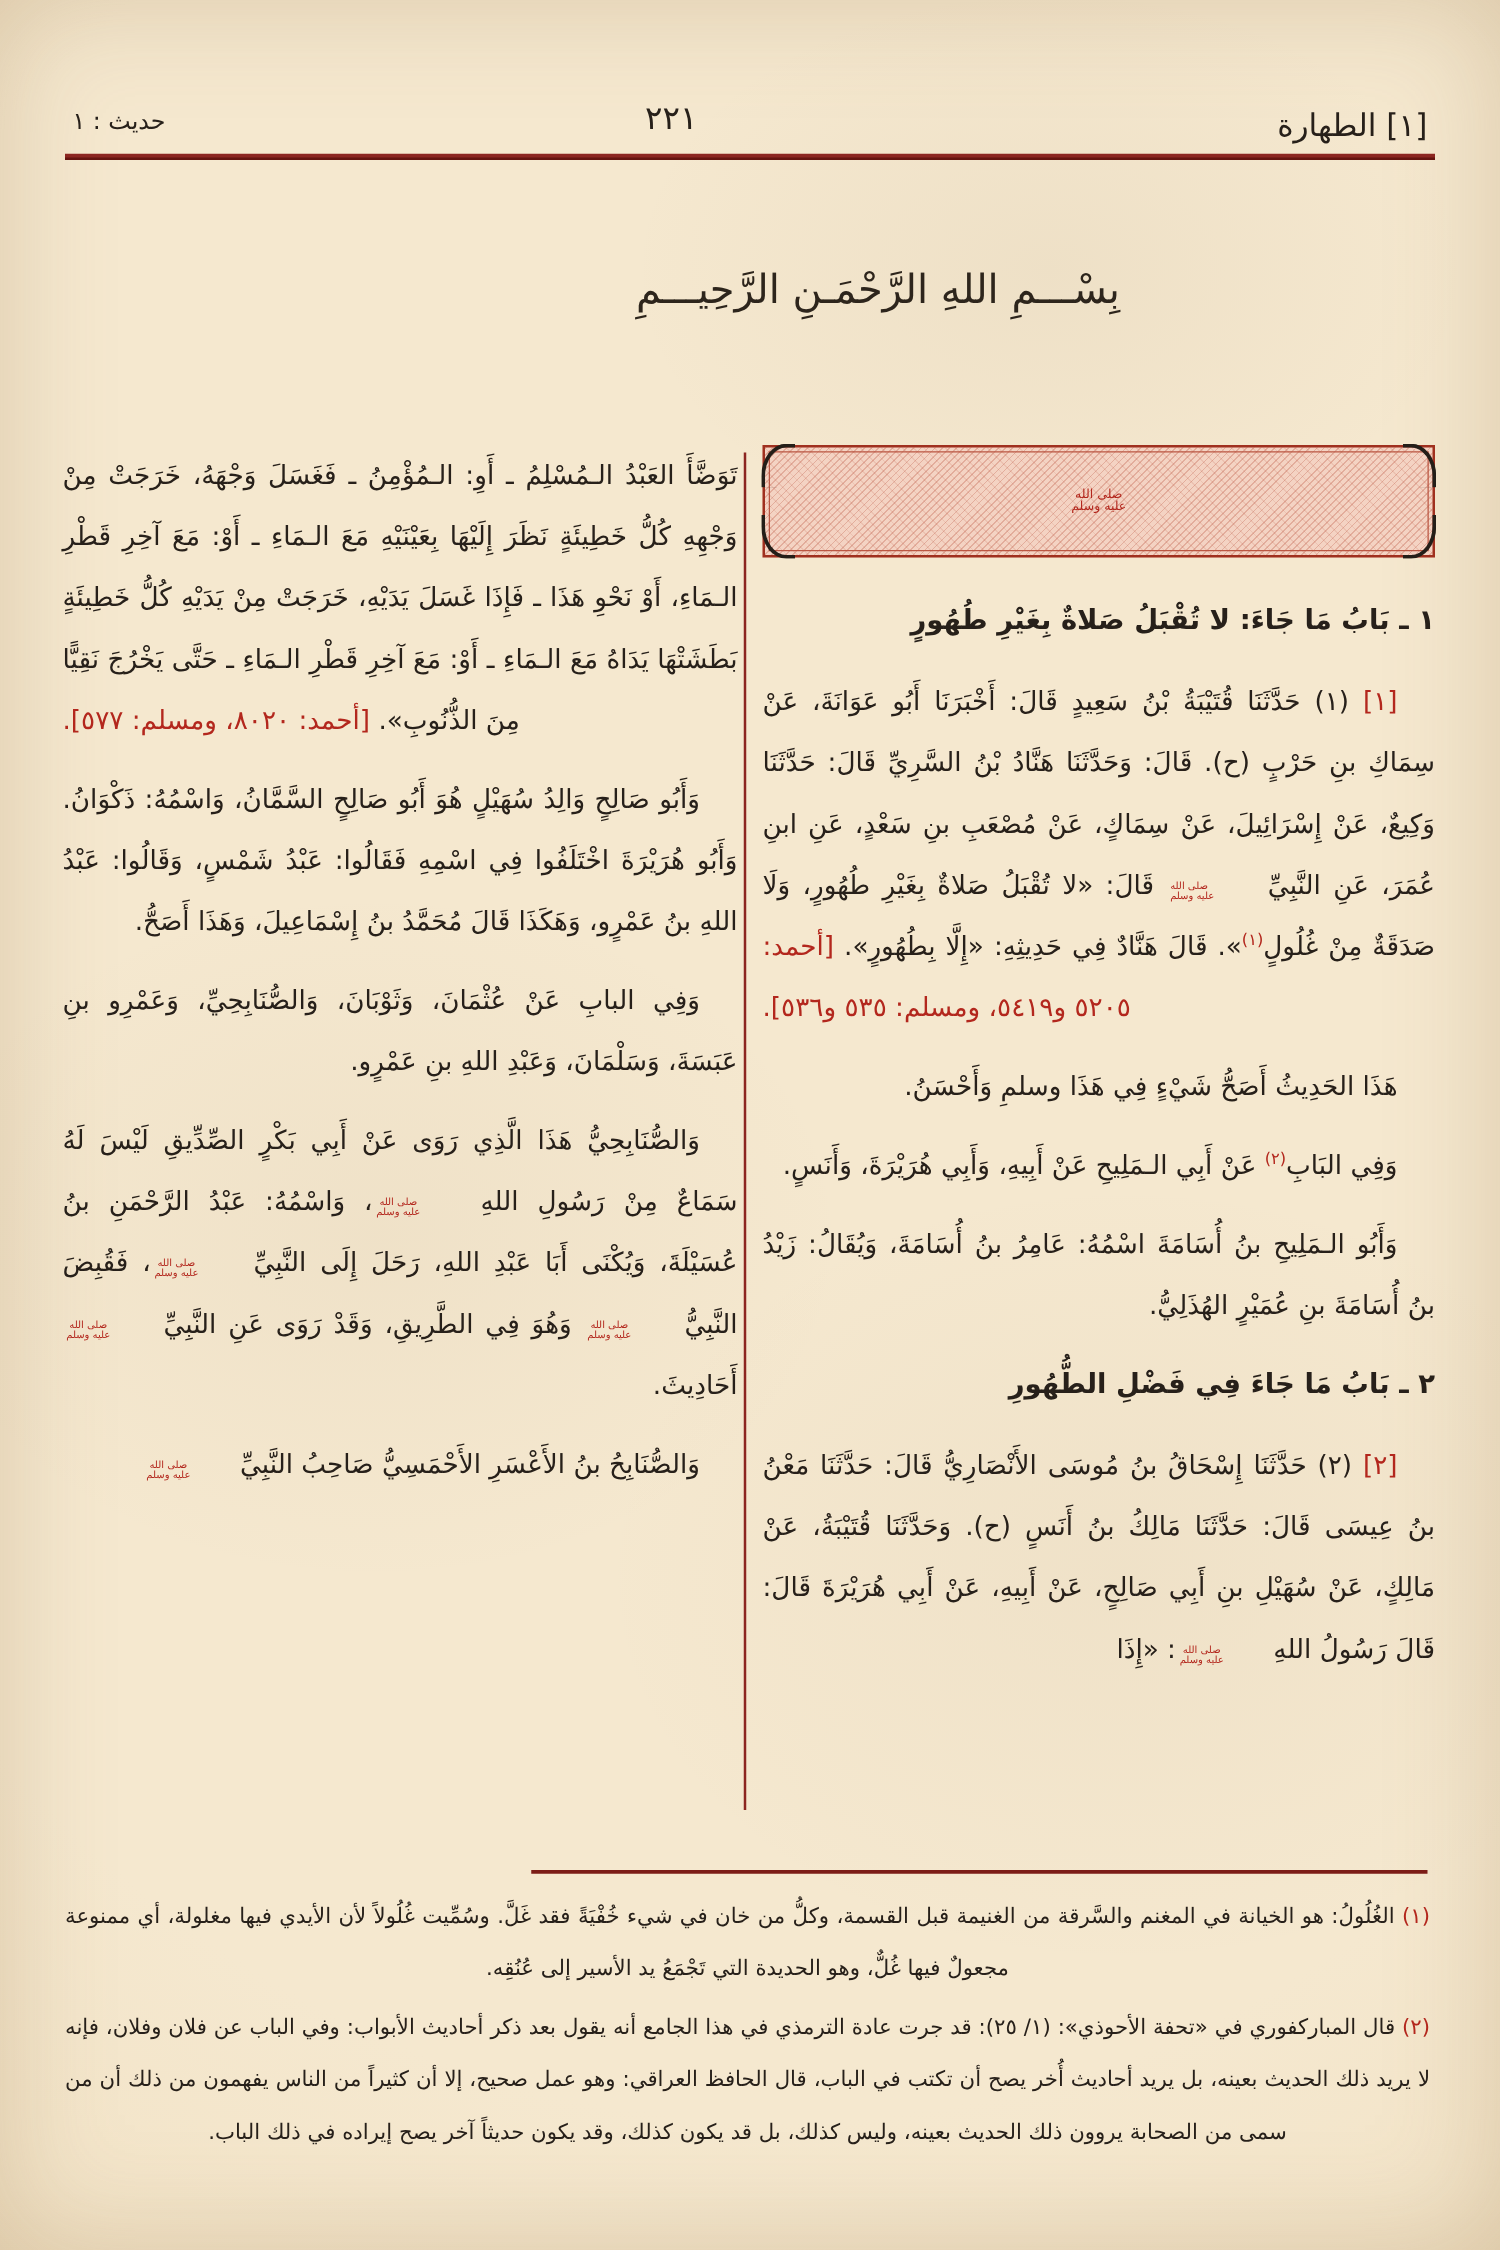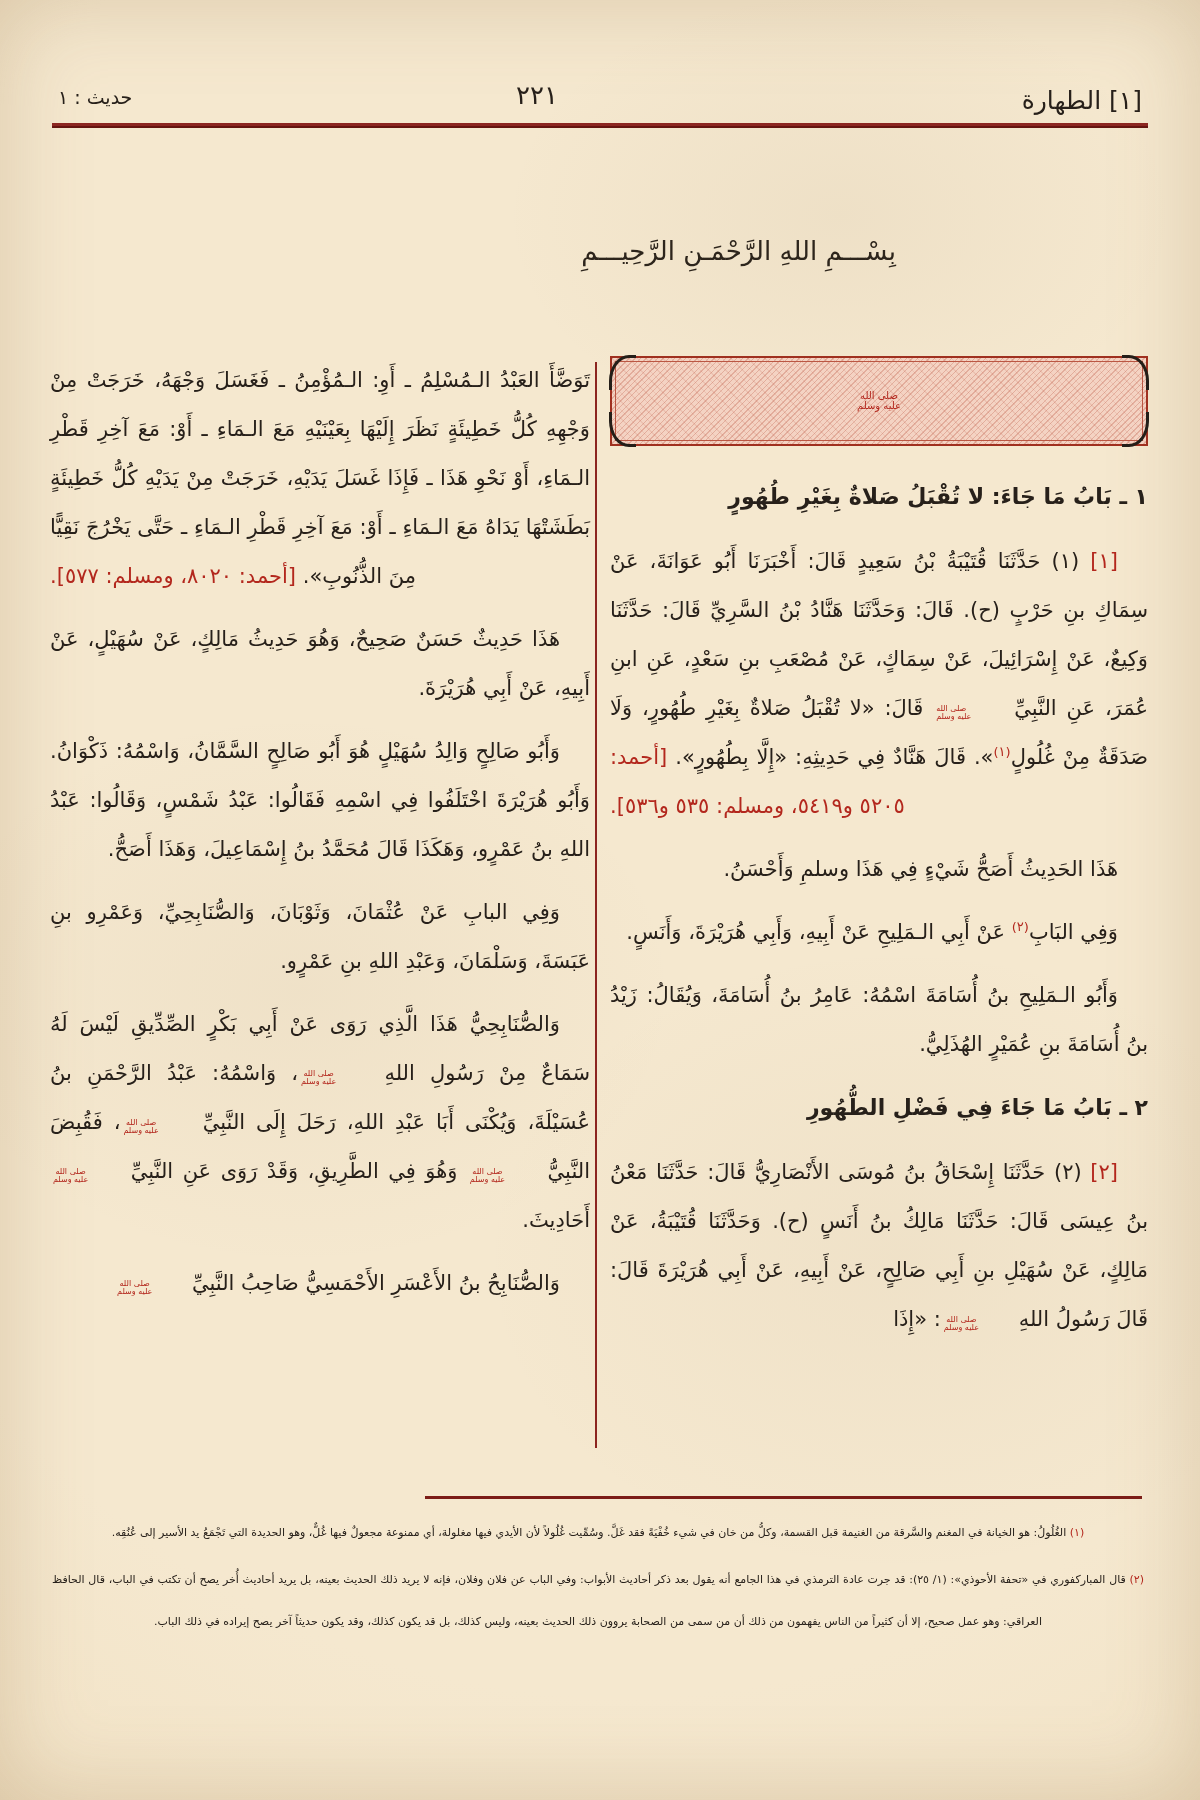--- a/index.html
+++ b/index.html
@@ -26,22 +26,22 @@
 
   
   .hdr-right{position:absolute;top:86px;right:58px;font-size:25px;direction:rtl;}
   .hdr-num{position:absolute;top:80px;left:452px;width:170px;text-align:center;
            font-size:26px;font-weight:normal;letter-spacing:1px;}
   .hdr-left{position:absolute;top:86px;left:58px;font-size:19px;direction:rtl;}
   .hdr-rule{position:absolute;top:123px;left:52px;width:1096px;height:3px;
             background:#8c2621;border-bottom:2px solid #651410;}
 
   
-  .bismillah{position:absolute;top:236px;left:636px;width:260px;text-align:right;
-             font-size:26px;color:#2d251c;direction:rtl;white-space:nowrap;}
+  .bismillah{position:absolute;top:212px;left:636px;width:260px;text-align:right;
+             font-size:32px;color:#2d251c;direction:rtl;white-space:nowrap;}
 
   
   .divider{position:absolute;left:595px;top:362px;width:2px;height:1086px;background:#8c2520;}
   .col{position:absolute;direction:rtl;font-size:21px;line-height:49px;}
   .col-right{left:610px;top:352px;width:538px;}
   .col-left{left:50px;top:356px;width:540px;}
   .col p.para{margin:0 0 14px;text-align:justify;}
   .indent{text-indent:30px;}
   .last-left{text-align-last:left;}
   .red{color:#b3271d;}
@@ -67,21 +67,21 @@
 
   
   .saw{display:inline-block;color:#b3271d;font-size:8px;line-height:8.5px;
        text-align:center;vertical-align:-4px;margin:0 3px;font-weight:normal;}
   .saw i{display:block;font-style:normal;white-space:nowrap;}
   .banner .saw{font-size:10px;line-height:10.5px;vertical-align:-6px;}
 
   
   .fn-rule{position:absolute;top:1496px;left:425px;width:717px;height:3px;background:#7c1d17;}
   .footnotes{position:absolute;left:52px;top:1512px;width:1092px;direction:rtl;
-             font-size:11px;line-height:42px;}
+             font-size:17px;line-height:42px;}
   .footnotes p.fn{margin:0 0 5px;text-align:justify;text-align-last:center;}
 </style>
 </head>
 <body>
 
 <div class="page">
 
   <div class="hdr-right">[١] الطهارة</div>
   <div class="hdr-num">٢٢١</div>
   <div class="hdr-left">حديث : ١</div>
@@ -115,21 +115,20 @@
 
     <p class="para indent"><span>وَأَبُو الـمَلِيحِ بنُ أُسَامَةَ اسْمُهُ: عَامِرُ بنُ أُسَامَةَ، وَيُقَالُ: زَيْدُ بنُ أُسَامَةَ بنِ عُمَيْرٍ الهُذَلِيُّ.</span></p>
 
     <div class="bab">٢ ـ بَابُ مَا جَاءَ فِي فَضْلِ الطُّهُورِ</div>
 
     <p class="para indent" style="margin-bottom:0;"><span class="red">[٢] </span><span>(٢) حَدَّثَنَا إِسْحَاقُ بنُ مُوسَى الأَنْصَارِيُّ قَالَ: حَدَّثَنَا مَعْنُ بنُ عِيسَى قَالَ: حَدَّثَنَا مَالِكُ بنُ أَنَسٍ (ح). وَحَدَّثَنَا قُتَيْبَةُ، عَنْ مَالِكٍ، عَنْ سُهَيْلِ بنِ أَبِي صَالِحٍ، عَنْ أَبِيهِ، عَنْ أَبِي هُرَيْرَةَ قَالَ: قَالَ رَسُولُ اللهِ </span><span class="saw"><i>صلى الله</i><i>عليه وسلم</i></span><span>: «إِذَا</span></p>
   </div>
 
   <div class="col col-left" lang="ar">
     <p class="para last-left"><span>تَوَضَّأَ العَبْدُ الـمُسْلِمُ ـ أَوِ: الـمُؤْمِنُ ـ فَغَسَلَ وَجْهَهُ، خَرَجَتْ مِنْ وَجْهِهِ كُلُّ خَطِيئَةٍ نَظَرَ إِلَيْهَا بِعَيْنَيْهِ مَعَ الـمَاءِ ـ أَوْ: مَعَ آخِرِ قَطْرِ الـمَاءِ، أَوْ نَحْوِ هَذَا ـ فَإِذَا غَسَلَ يَدَيْهِ، خَرَجَتْ مِنْ يَدَيْهِ كُلُّ خَطِيئَةٍ بَطَشَتْهَا يَدَاهُ مَعَ الـمَاءِ ـ أَوْ: مَعَ آخِرِ قَطْرِ الـمَاءِ ـ حَتَّى يَخْرُجَ نَقِيًّا مِنَ الذُّنُوبِ». </span><span class="red">[أحمد: ٨٠٢٠، ومسلم: ٥٧٧].</span></p>
-    <p class="para indent"><span>هَذَا حَدِيثٌ حَسَنٌ صَحِيحٌ، وَهُوَ حَدِيثُ مَالِكٍ، عَنْ سُهَيْلٍ، عَنْ أَبِيهِ، عَنْ أَبِي هُرَيْرَةَ.</span></p>
     <p class="para indent"><span>وَأَبُو صَالِحٍ وَالِدُ سُهَيْلٍ هُوَ أَبُو صَالِحٍ السَّمَّانُ، وَاسْمُهُ: ذَكْوَانُ. وَأَبُو هُرَيْرَةَ اخْتَلَفُوا فِي اسْمِهِ فَقَالُوا: عَبْدُ شَمْسٍ، وَقَالُوا: عَبْدُ اللهِ بنُ عَمْرٍو، وَهَكَذَا قَالَ مُحَمَّدُ بنُ إِسْمَاعِيلَ، وَهَذَا أَصَحُّ.</span></p>
     <p class="para indent"><span>وَفِي البابِ عَنْ عُثْمَانَ، وَثَوْبَانَ، وَالصُّنَابِحِيِّ، وَعَمْرِو بنِ عَبَسَةَ، وَسَلْمَانَ، وَعَبْدِ اللهِ بنِ عَمْرٍو.</span></p>
     <p class="para indent"><span>وَالصُّنَابِحِيُّ هَذَا الَّذِي رَوَى عَنْ أَبِي بَكْرٍ الصِّدِّيقِ لَيْسَ لَهُ سَمَاعٌ مِنْ رَسُولِ اللهِ </span><span class="saw"><i>صلى الله</i><i>عليه وسلم</i></span><span>، وَاسْمُهُ: عَبْدُ الرَّحْمَنِ بنُ عُسَيْلَةَ، وَيُكْنَى أَبَا عَبْدِ اللهِ، رَحَلَ إِلَى النَّبِيِّ </span><span class="saw"><i>صلى الله</i><i>عليه وسلم</i></span><span>، فَقُبِضَ النَّبِيُّ </span><span class="saw"><i>صلى الله</i><i>عليه وسلم</i></span><span> وَهُوَ فِي الطَّرِيقِ، وَقَدْ رَوَى عَنِ النَّبِيِّ </span><span class="saw"><i>صلى الله</i><i>عليه وسلم</i></span><span> أَحَادِيثَ.</span></p>
     <p class="para indent" style="margin-bottom:0;"><span>وَالصُّنَابِحُ بنُ الأَعْسَرِ الأَحْمَسِيُّ صَاحِبُ النَّبِيِّ </span><span class="saw"><i>صلى الله</i><i>عليه وسلم</i></span></p>
   </div>
 
   <div class="fn-rule"></div>
   <div class="footnotes" lang="ar">
     <p class="fn"><span class="red">(١) </span><span>الغُلُولُ: هو الخيانة في المغنم والسَّرقة من الغنيمة قبل القسمة، وكلُّ من خان في شيء خُفْيَةً فقد غَلَّ. وسُمِّيت غُلُولاً لأن الأيدي فيها مغلولة، أي ممنوعة مجعولٌ فيها غُلٌّ، وهو الحديدة التي تَجْمَعُ يد الأسير إلى عُنُقِه.</span></p>
     <p class="fn"><span class="red">(٢) </span><span>قال المباركفوري في «تحفة الأحوذي»: (١/ ٢٥): قد جرت عادة الترمذي في هذا الجامع أنه يقول بعد ذكر أحاديث الأبواب: وفي الباب عن فلان وفلان، فإنه لا يريد ذلك الحديث بعينه، بل يريد أحاديث أُخر يصح أن تكتب في الباب، قال الحافظ العراقي: وهو عمل صحيح، إلا أن كثيراً من الناس يفهمون من ذلك أن من سمى من الصحابة يروون ذلك الحديث بعينه، وليس كذلك، بل قد يكون كذلك، وقد يكون حديثاً آخر يصح إيراده في ذلك الباب.</span></p>

